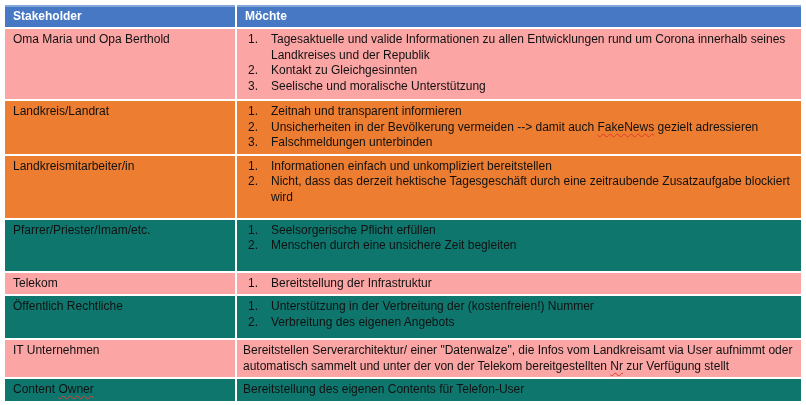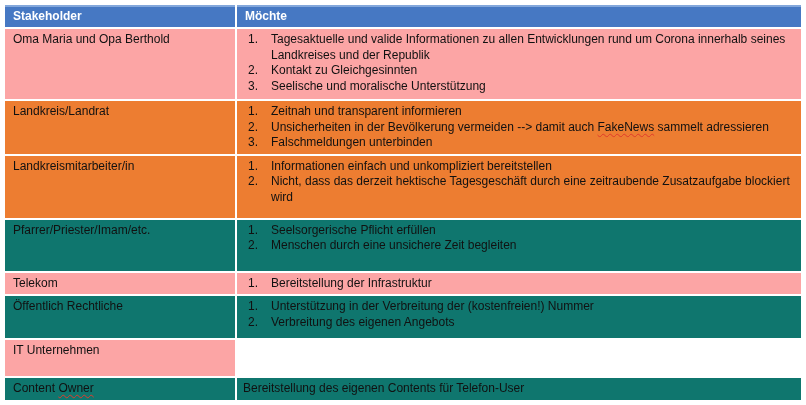--- a/index.html
+++ b/index.html
@@ -86,21 +86,21 @@
           <li>Seelische und moralische Unterstützung</li>
         </ol>
       </div>
     </div>
 
     <div class="row orange r2">
       <div class="cell scell">Landkreis/Landrat</div>
       <div class="cell mcell">
         <ol class="wishes">
           <li>Zeitnah und transparent informieren</li>
-          <li><span>Unsicherheiten in der Bevölkerung vermeiden --&gt; damit auch </span><span class="squiggle">FakeNews</span><span> sammelt adressieren</span></li>
+          <li><span>Unsicherheiten in der Bevölkerung vermeiden --&gt; damit auch </span><span class="squiggle">FakeNews</span><span> gezielt adressieren</span></li>
           <li>Falschmeldungen unterbinden</li>
         </ol>
       </div>
     </div>
 
     <div class="row orange r3">
       <div class="cell scell">Landkreismitarbeiter/in</div>
       <div class="cell mcell">
         <ol class="wishes">
           <li>Informationen einfach und unkompliziert bereitstellen</li>
@@ -133,20 +133,23 @@
       <div class="cell mcell">
         <ol class="wishes">
           <li><span>Unterstützung in der Verbreitung der </span><span class="uline">(kostenfreien!)</span><span> Nummer</span></li>
           <li>Verbreitung des eigenen Angebots</li>
         </ol>
       </div>
     </div>
 
     <div class="row band-dark r7">
       <div class="cell scell">IT Unternehmen</div>
+      <div class="cell mcell">
+        <p class="plain"><span>Bereitstellen Serverarchitektur/ einer "Datenwalze", die Infos vom Landkreisamt via User aufnimmt oder automatisch sammelt und unter der von der Telekom bereitgestellten </span><span class="squiggle">Nr</span><span> zur Verfügung stellt</span></p>
+      </div>
     </div>
 
     <div class="row band-light r8">
       <div class="cell scell"><span>Content </span><span class="squiggle">Owner</span></div>
       <div class="cell mcell">
         <p class="plain">Bereitstellung des eigenen Contents für Telefon-User</p>
       </div>
     </div>
 
   </div>

